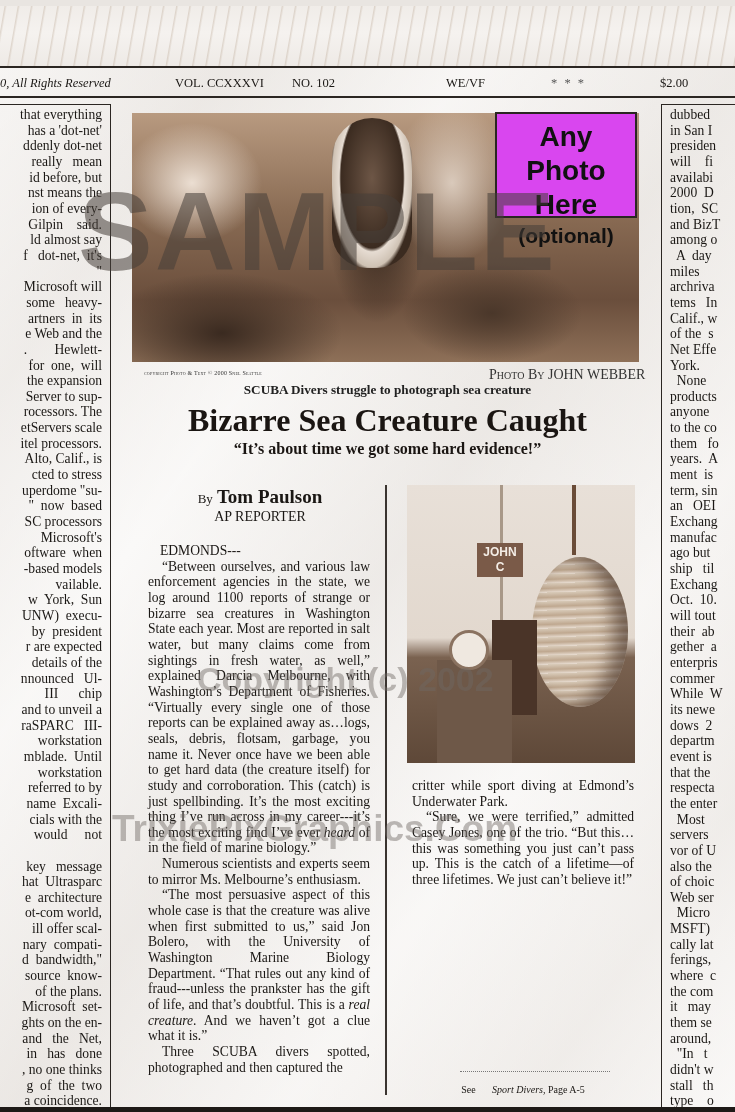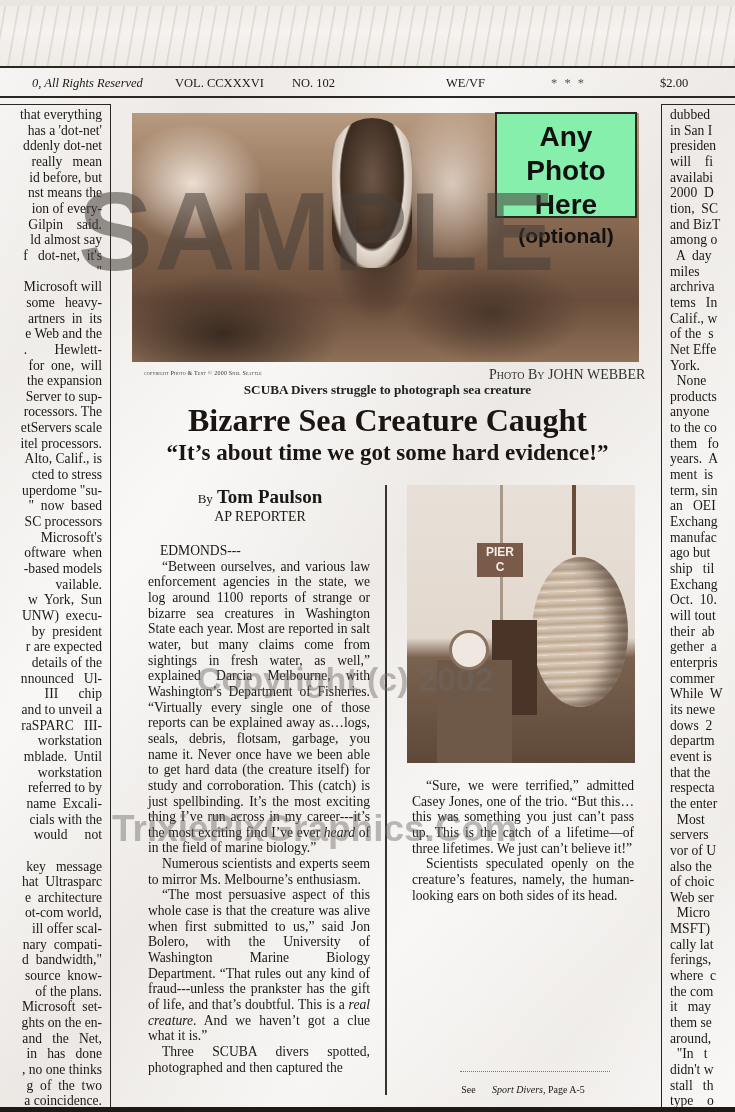--- a/index.html
+++ b/index.html
@@ -30,21 +30,21 @@
   }
 
   
   .masthead {
     position: absolute; left: 0; top: 66px; width: 735px; height: 32px;
     border-top: 2px solid #2b2622;
     border-bottom: 2px solid #2b2622;
     font-size: 12.5px;
   }
   .masthead span { position: absolute; top: 8px; white-space: nowrap; }
-  .mh-rights { left: 0; font-style: italic; padding-left: 32px; }
+  .mh-rights { left: 0; font-style: italic; }
   .mh-vol { left: 175px; }
   .mh-no { left: 292px; }
   .mh-edition { left: 446px; }
   .mh-stars { left: 551px; color: #555; letter-spacing: 2px; }
   .mh-price { left: 660px; }
 
   
   .side-col {
     position: absolute; top: 104px; height: 1008px;
     border: 1.5px solid #2b2622; border-bottom: none;
@@ -69,21 +69,21 @@
       linear-gradient(180deg, #b89a80 0%, #8a6c54 40%, #6a4e3c 75%, #8e7058 100%);
     overflow: hidden;
   }
   .creature-head {
     position: absolute; left: 200px; top: 5px; width: 80px; height: 150px;
     border-radius: 40px 40px 35px 35px;
     background: radial-gradient(ellipse at 50% 40%, #6d5646 0%, #3b2b20 55%, #e6dcd2 58%, #cfc2b4 70%, #3b2b20 75%);
   }
   .photo-placeholder {
     position: absolute; left: 495px; top: 112px; width: 142px; height: 106px;
-    background: #86efac;
+    background: #d946ef;
     border: 2px solid #2b2622;
     font-family: "Liberation Sans", "DejaVu Sans", sans-serif;
     font-weight: bold; text-align: center;
     padding-top: 6px;
     z-index: 3;
   }
   .photo-placeholder .ph-line { display: block; font-size: 28px; line-height: 34px; color: #111; }
   .photo-placeholder .ph-opt { display: block; font-size: 21px; line-height: 28px; color: #111; font-weight: bold; }
 
   .photo-credit-left {
@@ -96,21 +96,21 @@
   .photo-caption {
     position: absolute; left: 130px; width: 515px; top: 382px; text-align: center;
     font-size: 13.2px; font-weight: bold; color: #222;
   }
   .headline {
     position: absolute; left: 130px; width: 515px; top: 398px; text-align: center;
     font-size: 32px; font-weight: bold; line-height: 44px; color: #1a1512;
   }
   .subhead {
     position: absolute; left: 130px; width: 515px; top: 440px; text-align: center;
-    font-size: 23px; font-weight: bold; color: #1a1512;
+    font-size: 16px; font-weight: bold; color: #1a1512;
   }
 
   
   .byline {
     position: absolute; left: 140px; width: 240px; top: 486px; text-align: center;
   }
   .byline .by { font-size: 13px; }
   .byline .author { font-size: 19px; font-weight: bold; }
   .byline .role { display: block; font-size: 14px; margin-top: 1px; }
 
@@ -346,33 +346,33 @@
   <p>Numerous scientists and experts seem to mirror Ms. Melbourne’s enthusiasm.</p>
   <p><span>“The most persuasive aspect of this whole case is that the creature was alive when first submitted to us,” said Jon Bolero, with the University of Washington Marine Biology Department. “That rules out any kind of fraud---unless the prankster has the gift of life, and that’s doubtful. This is a</span> <em>real creature</em><span>. And we haven’t got a clue what it is.”</span></p>
   <p>Three SCUBA divers spotted, photographed and then captured the</p>
 </div>
 
 <div class="col-divider"></div>
 
 <div class="pier-photo">
   <div class="pier-pole"></div>
   <div class="pier-sign">
-    <div>PIER</div>
+    <div>JOHN</div>
     <div>C</div>
   </div>
   <div class="pier-hook"></div>
   <div class="creature-body"></div>
   <div class="door"></div>
   <div class="crate"></div>
   <div class="clock"></div>
 </div>
 
 <div class="article-col col-b">
+  <p class="noindent" style="text-indent:0">critter while sport diving at Edmond’s Underwater Park.</p>
   <p>“Sure, we were terrified,” admitted Casey Jones, one of the trio. “But this…this was something you just can’t pass up. This is the catch of a lifetime—of three lifetimes. We just can’t believe it!”</p>
-  <p>Scientists speculated openly on the creature’s features, namely, the human-looking ears on both sides of its head.</p>
 </div>
 
 <div class="end-rule"></div>
 <div class="jump-line">
   <span>See</span> <em>Sport Divers,</em> <span>Page A-5</span>
 </div>
 
 <div class="wm wm-sample">SAMPLE</div>
 <div class="wm wm-copyright">Copyright (c) 2002</div>
 <div class="wm wm-site">TrixiePixGraphics.Com</div>

